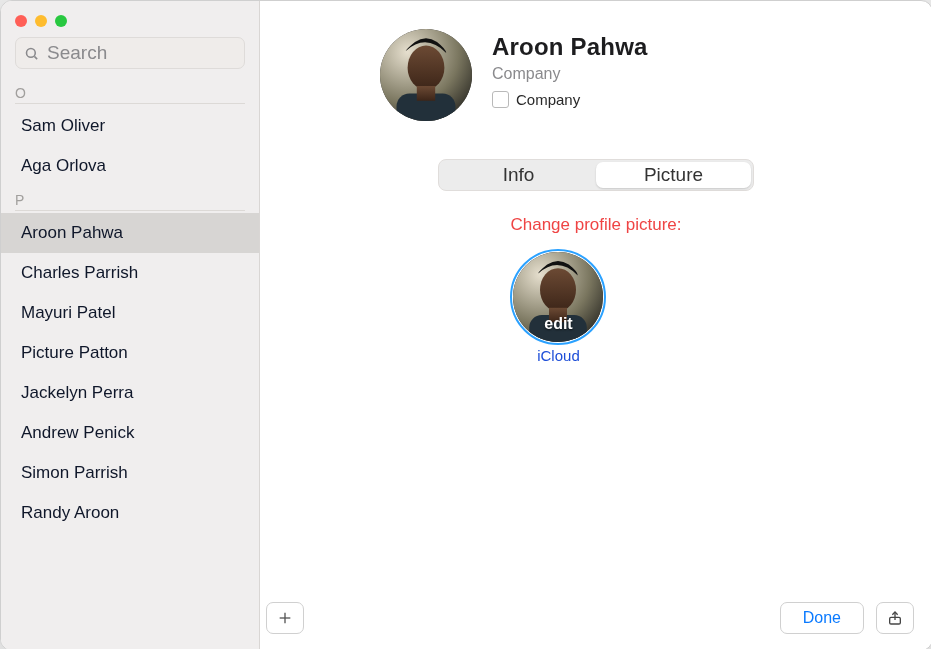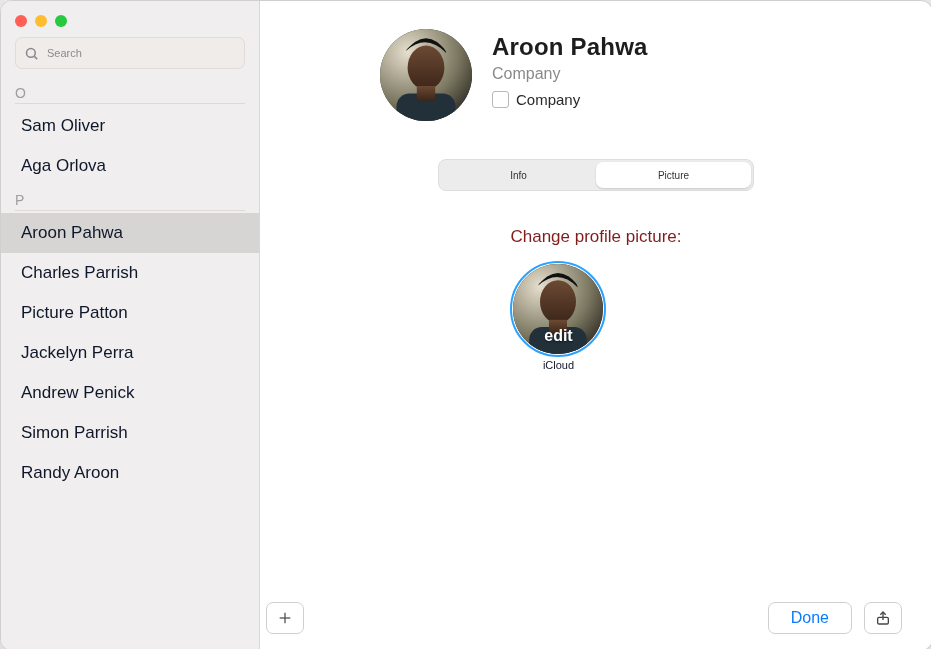--- a/index.html
+++ b/index.html
@@ -20,47 +20,47 @@
   .frame{width:931px;height:649px;margin:0;display:flex;flex-direction:column;border:1px solid #cfcfcf;border-radius:12px;overflow:hidden;background:var(--bg);box-shadow:0 10px 40px rgba(0,0,0,.12);}
   .window{display:flex;flex:1;min-height:0;}
   .sidebar{width:258px;background:var(--sidebar-bg);border-right:1px solid var(--border);display:flex;flex-direction:column;}
   .traffic{display:flex;gap:8px;padding:14px 14px 10px 14px;}
   .tl{width:12px;height:12px;border-radius:50%;}
   .tl.close{background:#ff5f57;}
   .tl.min{background:#febc2e;}
   .tl.max{background:#28c840;}
   .searchwrap{padding:0 14px 8px 14px;}
   .search{display:flex;align-items:center;height:30px;border-radius:7px;background:#efeceA;border:1px solid #dedbd9;padding:0 8px;gap:6px;}
-  .search input{flex:1;border:none;background:transparent;font-size:11px;color:var(--text);outline:none;}
+  .search input{flex:1;border:none;background:transparent;font-size:19px;color:var(--text);outline:none;}
   .search input::placeholder{color:var(--muted);}
   .list{flex:1;overflow:hidden;padding-top:2px;}
   .sect{padding:4px 14px 2px 14px;color:var(--muted2);font-size:14px;border-bottom:1px solid #dcd9d6;margin:6px 14px 2px 14px;padding:0 0 2px 0;}
   .item{padding:10px 20px;font-size:17px;color:#0f172a;cursor:default;}
   .item.sel{background:var(--selection);}
   .detail{flex:1;display:flex;flex-direction:column;position:relative;}
   .card-head{display:flex;gap:20px;padding:28px 24px 8px 120px;}
   .avatar-lg{width:92px;height:92px;border-radius:50%;overflow:hidden;flex:0 0 auto;background:#2a2a2a;}
   .head-fields{display:flex;flex-direction:column;gap:4px;margin-top:4px;}
   .name{font-size:24px;font-weight:700;letter-spacing:.2px;border:none;outline:none;width:300px;}
   .company-ph{color:var(--muted);font-size:16px;}
   .check-row{display:flex;align-items:center;gap:7px;margin-top:4px;}
   .checkbox{width:15px;height:15px;border:1px solid #b9b9b9;border-radius:3px;background:#fff;}
   .check-label{font-size:15px;color:#2a2a2a;}
   .segwrap{display:flex;justify-content:center;margin-top:30px;}
   .segment{display:flex;background:var(--segment-bg);border-radius:8px;padding:2px;border:1px solid #e0dddb;width:310px;height:26px;}
-  .seg{flex:1;display:flex;align-items:center;justify-content:center;font-size:10px;color:#333;cursor:default;border-radius:7px;}
+  .seg{flex:1;display:flex;align-items:center;justify-content:center;font-size:19px;color:#333;cursor:default;border-radius:7px;}
   .seg.sel{background:var(--segment-sel);box-shadow:0 1px 2px rgba(0,0,0,.15);}
-  .section-title{font-size:17px;color:#7f1d1d;margin:36px 0 14px 0;text-align:left;padding-left:0;}
+  .section-title{font-size:17px;color:#ef4444;margin:24px 0 14px 0;text-align:left;padding-left:0;}
   .center-inner{display:flex;flex-direction:column;align-items:flex-start;}
   .pic-tile{display:flex;flex-direction:column;align-items:center;gap:2px;}
   .avatar-md-ring{width:96px;height:96px;border-radius:50%;border:2.5px solid #2aa1ff;display:flex;align-items:center;justify-content:center;position:relative;box-sizing:border-box;}
   .avatar-md{width:90px;height:90px;border-radius:50%;overflow:hidden;background:#222;}
   .edit-badge{position:absolute;bottom:10px;left:50%;transform:translateX(-50%);color:#fff;font-weight:600;font-size:16px;text-shadow:0 1px 2px rgba(0,0,0,.6);}
-  .pic-caption{font-size:11px;color:#0f172a;}
-  .footer{position:absolute;bottom:0;left:0;right:12px;display:flex;align-items:center;justify-content:space-between;padding:10px 18px 16px 6px;text-align:center;}
+  .pic-caption{font-size:15px;color:#1d4ed8;}
+  .footer{position:absolute;bottom:0;left:0;right:0;display:flex;align-items:center;justify-content:space-between;padding:10px 18px 16px 6px;text-align:center;}
   .footer-left .add{width:36px;height:30px;border:1px solid var(--btn-border);border-radius:7px;background:#fff;display:flex;align-items:center;justify-content:center;font-size:20px;color:#555;}
   .footer-right{display:flex;align-items:center;gap:12px;}
   .done{height:30px;padding:0 22px;border:1px solid var(--btn-border);border-radius:7px;background:#fff;color:var(--accent);font-size:16px;display:flex;align-items:center;justify-content:center;}
   .share{width:36px;height:30px;border:1px solid var(--btn-border);border-radius:7px;background:#fff;display:flex;align-items:center;justify-content:center;color:#454545;}
   svg{display:block;}
   .search-ico{color:var(--muted);}
   .content-area{padding:0 24px;display:flex;flex-direction:column;align-items:center;}
   .profile-svg{width:100%;height:100%;}
 </style>
 </head>
@@ -89,20 +89,21 @@
       </div>
 
       <div class="list">
         <div class="sect">O</div>
         <div class="item">Sam Oliver</div>
         <div class="item">Aga Orlova</div>
 
         <div class="sect">P</div>
         <div class="item sel">Aroon Pahwa</div>
         <div class="item">Charles Parrish</div>
+        <div class="item">Mayuri Patel</div>
         <div class="item">Picture Patton</div>
         <div class="item">Jackelyn Perra</div>
         <div class="item">Andrew Penick</div>
         <div class="item">Simon Parrish</div>
         <div class="item">Randy Aroon</div>
       </div>
     </aside>
 
     <main class="detail">
 

